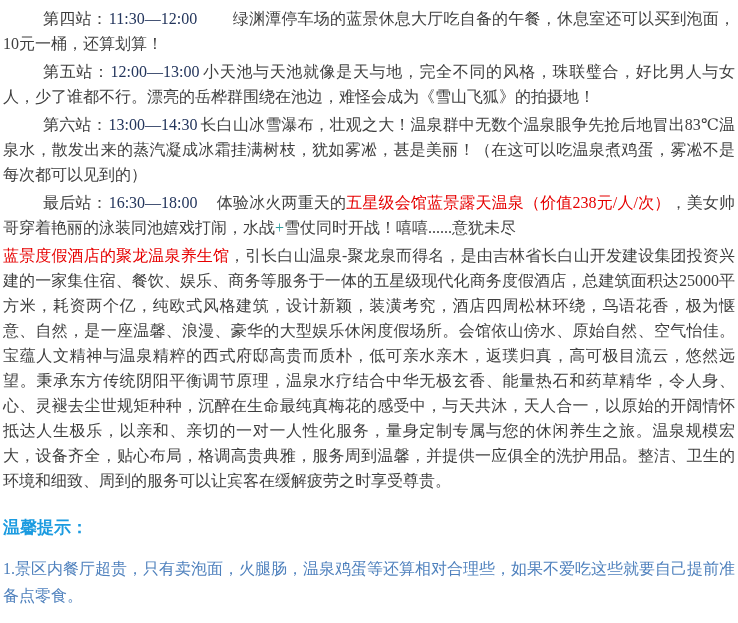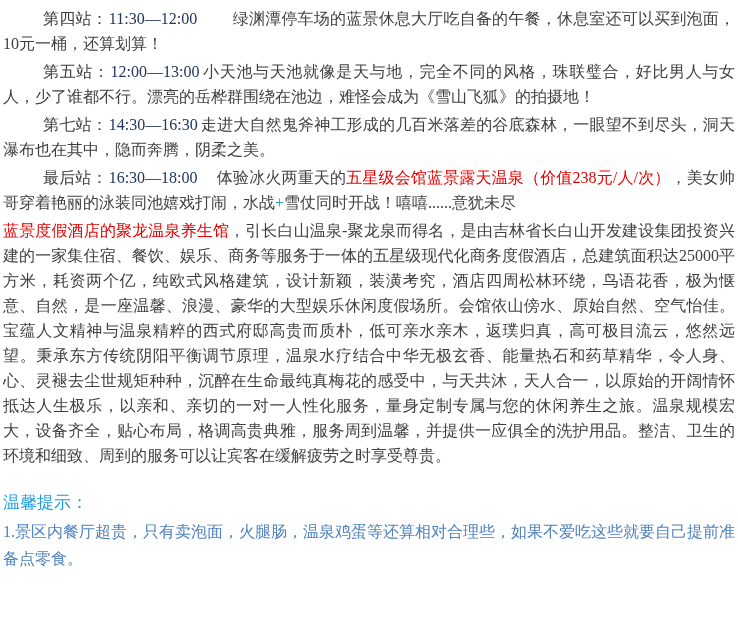--- a/index.html
+++ b/index.html
@@ -31,48 +31,48 @@
   .time{
     font-weight:normal;
     color:var(--station-time);
     padding:0 3px 0 1px;
   }
   .red-bold{color:var(--red-accent);font-weight:normal;}
   .plus{color:var(--plus-accent);}
   .tips{margin-top:22px;}
   .tips-header{
     color:var(--tips-header);
-    font-weight:normal;
+    font-weight:bold;
     font-size:17px;
     line-height:26px;
-    margin-bottom:2px;
+    margin-bottom:14px;
   }
   .tip{
     color:var(--tips-text);
     line-height:27px;
     margin-bottom:0;
   }
 </style>
 </head>
 <body>
 
 <div class="page">
 
   <p class="station">
     <span class="label">第四站：</span><span class="time">11:30—12:00</span><span class="body-text">　　绿渊潭停车场的蓝景休息大厅吃自备的午餐，休息室还可以买到泡面，10元一桶，还算划算！</span>
   </p>
 
   <p class="station">
     <span class="label">第五站：</span><span class="time">12:00—13:00</span><span class="body-text">小天池与天池就像是天与地，完全不同的风格，珠联璧合，好比男人与女人，少了谁都不行。漂亮的岳桦群围绕在池边，难怪会成为《雪山飞狐》的拍摄地！</span>
   </p>
 
+  <p class="station">
+    <span class="label">第六站：</span><span class="time">13:00—14:30</span><span class="body-text">长白山冰雪瀑布，壮观之大！温泉群中无数个温泉眼争先抢后地冒出83℃温泉水，散发出来的蒸汽凝成冰霜挂满树枝，犹如雾凇，甚是美丽！（在这可以吃温泉煮鸡蛋，雾凇不是每次都可以见到的）</span>
+  </p>
 
-  <p class="station">
-    <span class="label">第七站：</span><span class="time">14:30—16:30</span><span class="body-text">走进大自然鬼斧神工形成的几百米落差的谷底森林，一眼望不到尽头，洞天瀑布也在其中，隐而奔腾，阴柔之美。</span>
-  </p>
 
   <p class="station">
     <span class="label">最后站：</span><span class="time">16:30—18:00</span><span class="body-text">　体验冰火两重天的</span><span class="red-bold">五星级会馆蓝景露天温泉（价值238元/人/次）</span><span class="body-text">，美女帅哥穿着艳丽的泳装同池嬉戏打闹，水战</span><span class="plus">+</span><span class="body-text">雪仗同时开战！嘻嘻......意犹未尽</span>
   </p>
 
   <p class="resort">
     <span class="red-bold">蓝景度假酒店的聚龙温泉养生馆</span><span class="body-text">，引长白山温泉-聚龙泉而得名，是由吉林省长白山开发建设集团投资兴建的一家集住宿、餐饮、娱乐、商务等服务于一体的五星级现代化商务度假酒店，总建筑面积达25000平方米，耗资两个亿，纯欧式风格建筑，设计新颖，装潢考究，酒店四周松林环绕，鸟语花香，极为惬意、自然，是一座温馨、浪漫、豪华的大型娱乐休闲度假场所。会馆依山傍水、原始自然、空气怡佳。宝蕴人文精神与温泉精粹的西式府邸高贵而质朴，低可亲水亲木，返璞归真，高可极目流云，悠然远望。秉承东方传统阴阳平衡调节原理，温泉水疗结合中华无极玄香、能量热石和药草精华，令人身、心、灵褪去尘世规矩种种，沉醉在生命最纯真梅花的感受中，与天共沐，天人合一，以原始的开阔情怀抵达人生极乐，以亲和、亲切的一对一人性化服务，量身定制专属与您的休闲养生之旅。温泉规模宏大，设备齐全，贴心布局，格调高贵典雅，服务周到温馨，并提供一应俱全的洗护用品。整洁、卫生的环境和细致、周到的服务可以让宾客在缓解疲劳之时享受尊贵。</span>
   </p>
 
   <div class="tips">

